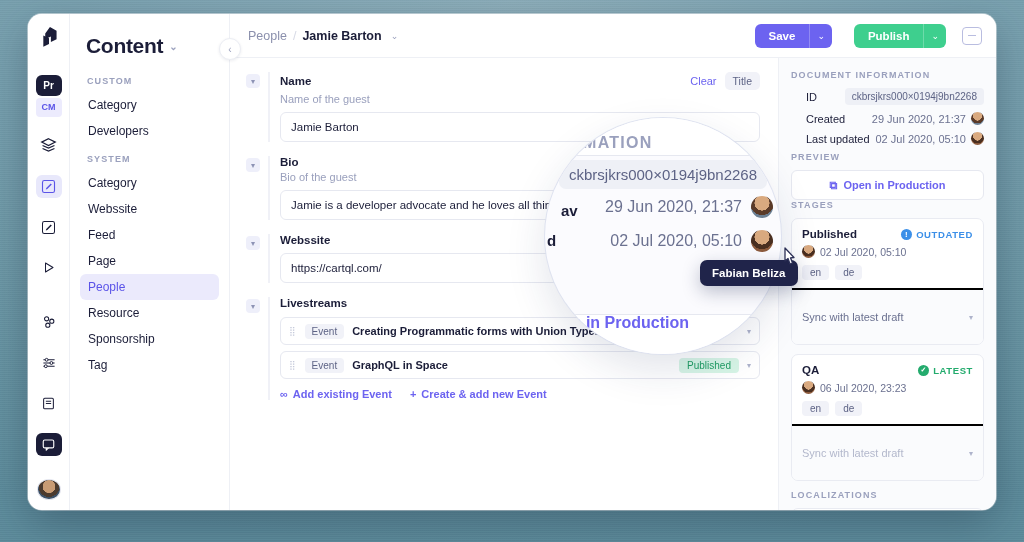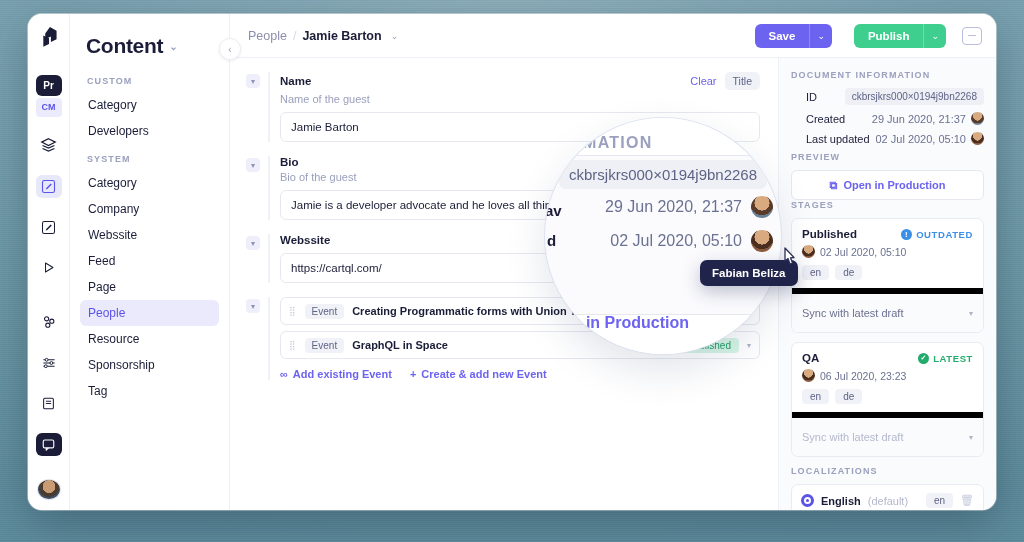--- a/index.html
+++ b/index.html
@@ -166,21 +166,21 @@
   .flag-out{ color:#3b8fe8; }
   .flag-lat{ color:#23ab6d; }
   .dot-i{ width:11px;height:11px;border-radius:50%;background:#3b8fe8;color:#fff;font-size:8px;
     display:flex;align-items:center;justify-content:center;font-weight:700; }
   .dot-c{ width:11px;height:11px;border-radius:50%;background:#23ab6d;color:#fff;font-size:7px;
     display:flex;align-items:center;justify-content:center;font-weight:700; }
   .stage-date{ display:flex; align-items:center; gap:5px; font-size:10.5px; color:#6b7190; margin-top:5px;}
   .locs{ display:flex; gap:6px; margin-top:7px; }
   .loc{ font-size:10px; color:#5d6385; background:#f1f2f8; border-radius:4px; padding:2px 8px; }
   .stage-foot{
-    border-top:6px solid #000000; background:#fafbfd; padding:13px 10px;
+    border-top:2px solid #000000; background:#fafbfd; padding:21px 10px;
     display:flex; align-items:center; font-size:11px; color:#6b7190;
   }
   .stage-foot.dim{ color:#b3b8cc; }
   .stage-foot .mini-caret{ margin-left:auto; }
   .locrow{
     border:1px solid #e9ebf2; border-radius:7px; background:#fff; padding:8px 9px;
     display:flex; align-items:center; gap:7px; margin-bottom:7px;
   }
   .radio-on{ width:13px;height:13px;border-radius:50%;border:3px solid #5b54e8;background:#fff;
     box-shadow:inset 0 0 0 2px #fff; position:relative; }
@@ -291,21 +291,20 @@
       <span>Content</span>
       <span class="caret">⌄</span>
     </h1>
 
     <div class="grp-label">CUSTOM</div>
     <div class="m-item">Category</div>
     <div class="m-item">Developers</div>
 
     <div class="grp-label">SYSTEM</div>
     <div class="m-item">Category</div>
-    <div class="m-item">Company</div>
     <div class="m-item">Webssite</div>
     <div class="m-item">Feed</div>
     <div class="m-item">Page</div>
     <div class="m-item sel">People</div>
     <div class="m-item">Resource</div>
     <div class="m-item">Sponsorship</div>
     <div class="m-item">Tag</div>
 
     <div class="collapse-btn">‹</div>
   </div>
@@ -363,20 +362,21 @@
           <div class="handle">▾</div>
           <div class="fbody">
             <div class="flabel">Webssite</div>
             <div class="finput">https://cartql.com/</div>
           </div>
         </div>
 
         <div class="field">
           <div class="handle">▾</div>
           <div class="fbody">
+            <div class="flabel" style="margin-bottom:8px">Livestreams</div>
 
             <div class="ref-row">
               <span class="dots">⣿</span>
               <span class="tag-ev">Event</span>
               <span class="ref-title">Creating Programmatic forms with Union Types</span>
               <span class="ref-right">
                 <span class="mini-caret">▾</span>
               </span>
             </div>
 
@@ -505,21 +505,21 @@
       <div class="lz-title">MATION</div>
       <div class="lz-idchip">ckbrsjkrs000×0194j9bn2268</div>
       <div class="lz-row" style="top:78px;">
         <span>29 Jun 2020, 21:37</span>
         <span class="lz-av"></span>
       </div>
       <div class="lz-row" style="top:112px;">
         <span>02 Jul 2020, 05:10</span>
         <span class="lz-av b"></span>
       </div>
-      <div class="lz-frag" style="left:0px; top:84px;">av</div>
+      <div class="lz-frag" style="left:16px; top:84px;">av</div>
       <div class="lz-frag" style="left:2px; top:114px;">d</div>
       <div class="lz-box" style="left:10px; bottom:-22px; width:250px; height:62px;"></div>
       <div class="lz-prod">pen in Production</div>
     </div>
   </div>
 
   <div class="tooltip">Fabian Beliza</div>
 
   <svg class="cursor" width="18" height="22" viewBox="0 0 18 22">
     <path d="M5 2 L5 15 L8 12.5 L10 18 L12.5 17 L10.5 11.8 L14 11.5 Z" fill="#fff" stroke="#2b2f55" stroke-width="1.3" stroke-linejoin="round"></path>

